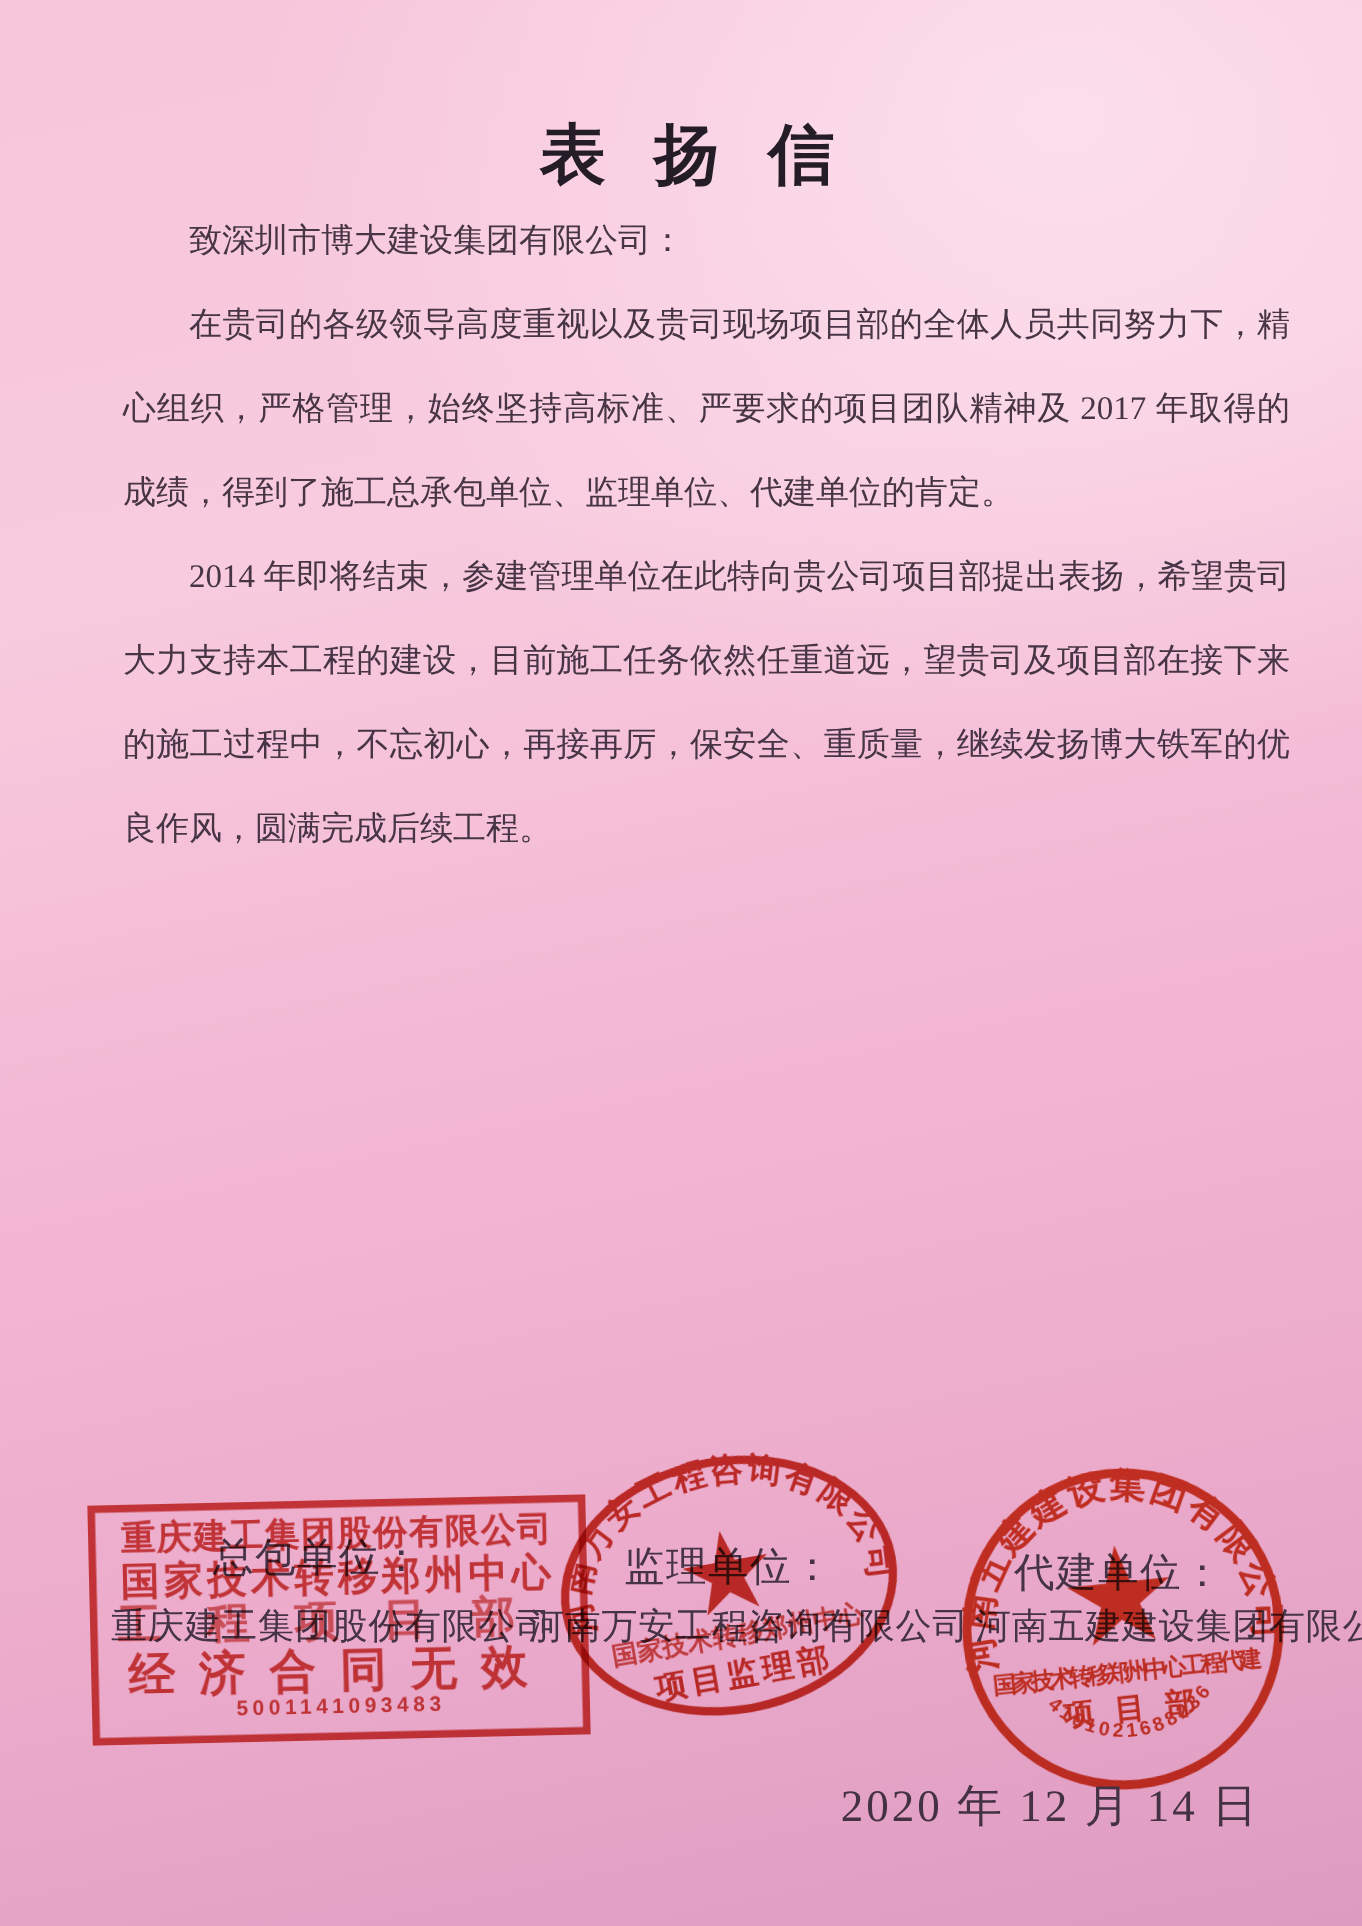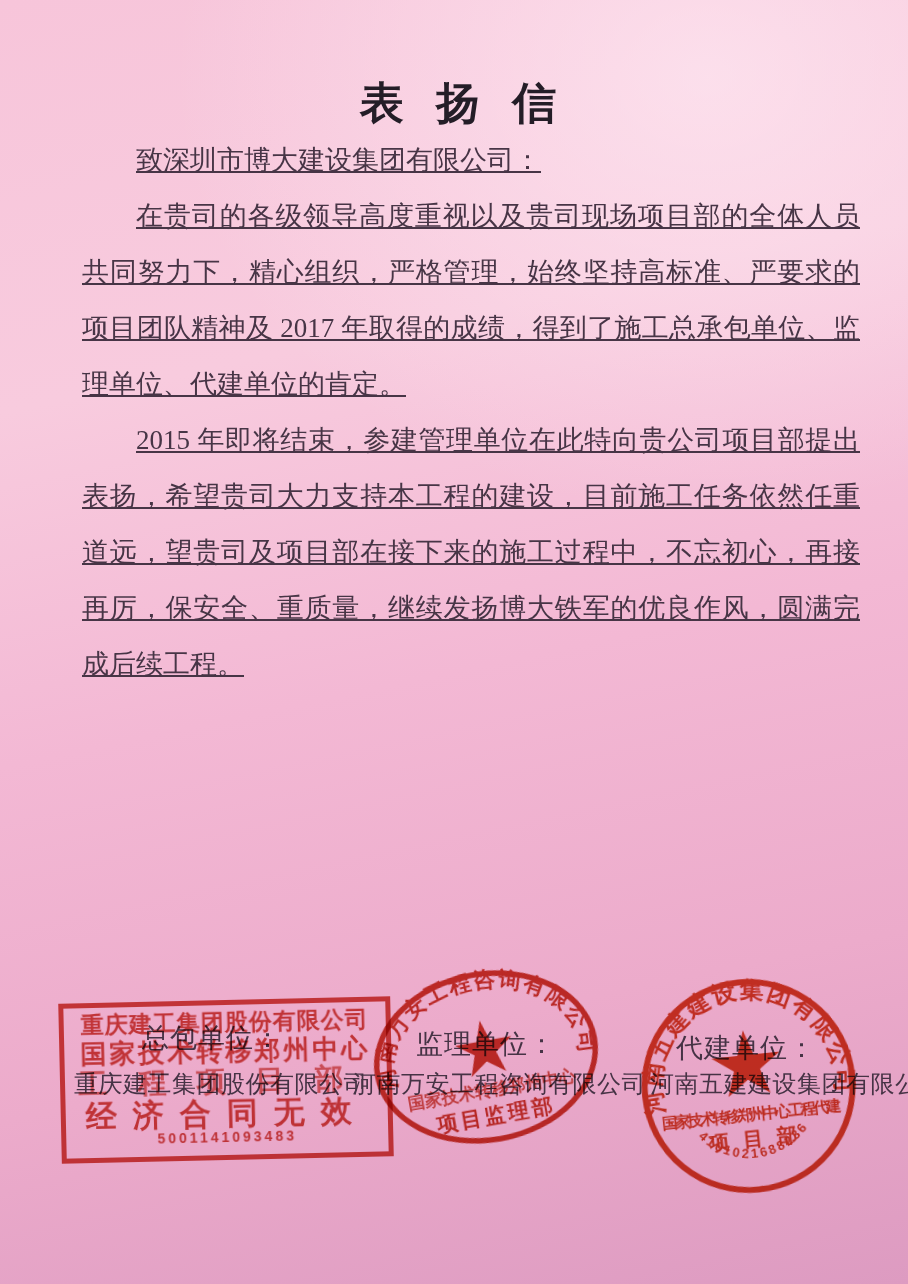--- a/index.html
+++ b/index.html
@@ -17,24 +17,23 @@
   .title {
     position:absolute; top:74px; left:0; right:0; margin:0;
     text-align:center;
     font-family:"Liberation Sans", sans-serif;
     font-size:44px; font-weight:900; letter-spacing:10px;
     color:#241d27;
     padding-left:18px;
   }
   .body-block {
     position:absolute; left:82px; right:48px; top:132px;
-    font-size:27px; line-height:56px;
+    font-size:22px; line-height:56px;
     text-align:justify;
     color:#473546;
-    text-decoration:underline;
   }
   .body-block p { margin:0; text-indent:2em; }
   .salutation { text-indent:0; }
 
   .sig-label, .sig-company {
     position:absolute; white-space:nowrap; color:#463345;
   }
   .sig-label   { font-size:27px; letter-spacing:1px; }
   .sig-company { font-size:24px; letter-spacing:0.5px; top:1068px; }
 
@@ -69,21 +68,21 @@
 </head>
 <body>
 
 <div class="page">
 
   <h1 class="title">表 扬 信</h1>
 
   <div class="body-block">
     <p class="salutation">致深圳市博大建设集团有限公司：</p>
     <p>在贵司的各级领导高度重视以及贵司现场项目部的全体人员共同努力下，精心组织，严格管理，始终坚持高标准、严要求的项目团队精神及 2017 年取得的成绩，得到了施工总承包单位、监理单位、代建单位的肯定。</p>
-    <p>2015 年即将结束，参建管理单位在此特向贵公司项目部提出表扬，希望贵司大力支持本工程的建设，目前施工任务依然任重道远，望贵司及项目部在接下来的施工过程中，不忘初心，再接再厉，保安全、重质量，继续发扬博大铁军的优良作风，圆满完成后续工程。</p>
+    <p>2014 年即将结束，参建管理单位在此特向贵公司项目部提出表扬，希望贵司大力支持本工程的建设，目前施工任务依然任重道远，望贵司及项目部在接下来的施工过程中，不忘初心，再接再厉，保安全、重质量，继续发扬博大铁军的优良作风，圆满完成后续工程。</p>
   </div>
 
   <div class="sig-label" style="left:142px; top:1020px;">总包单位：</div>
   <div class="sig-label" style="left:416px; top:1026px;">监理单位：</div>
   <div class="sig-label" style="left:676px; top:1030px;">代建单位：</div>
 
   <div class="sig-company" style="left:74px;">重庆建工集团股份有限公司</div>
   <div class="sig-company" style="left:352px;">河南万安工程咨询有限公司</div>
   <div class="sig-company" style="left:650px;">河南五建建设集团有限公司</div>
 
@@ -118,14 +117,15 @@
       <textPath href="#arcAgentTop" startOffset="50%" text-anchor="middle">河南五建建设集团有限公司</textPath>
     </text>
     <polygon fill="#cf3a1e" transform="translate(122,106) scale(36)" points="0,-1 0.2245,-0.309 0.951,-0.309 0.3633,0.118 0.5878,0.809 0,0.382 -0.5878,0.809 -0.3633,0.118 -0.951,-0.309 -0.2245,-0.309"></polygon>
     <text x="122" y="160" text-anchor="middle" font-size="15.5" fill="#cf3a1e" textLength="180">国家技术转移郑州中心工程代建</text>
     <text x="128" y="186" text-anchor="middle" font-size="20" letter-spacing="14" fill="#cf3a1e">项目部</text>
     <text font-size="13" fill="#cf3a1e" letter-spacing="2.5">
       <textPath href="#arcAgentNum" startOffset="50%" text-anchor="middle">4101021688236</textPath>
     </text>
   </svg>
 
+  <div class="date-line">2020 年 12 月 14 日</div>
 
 </div>
 
 </body></html>

